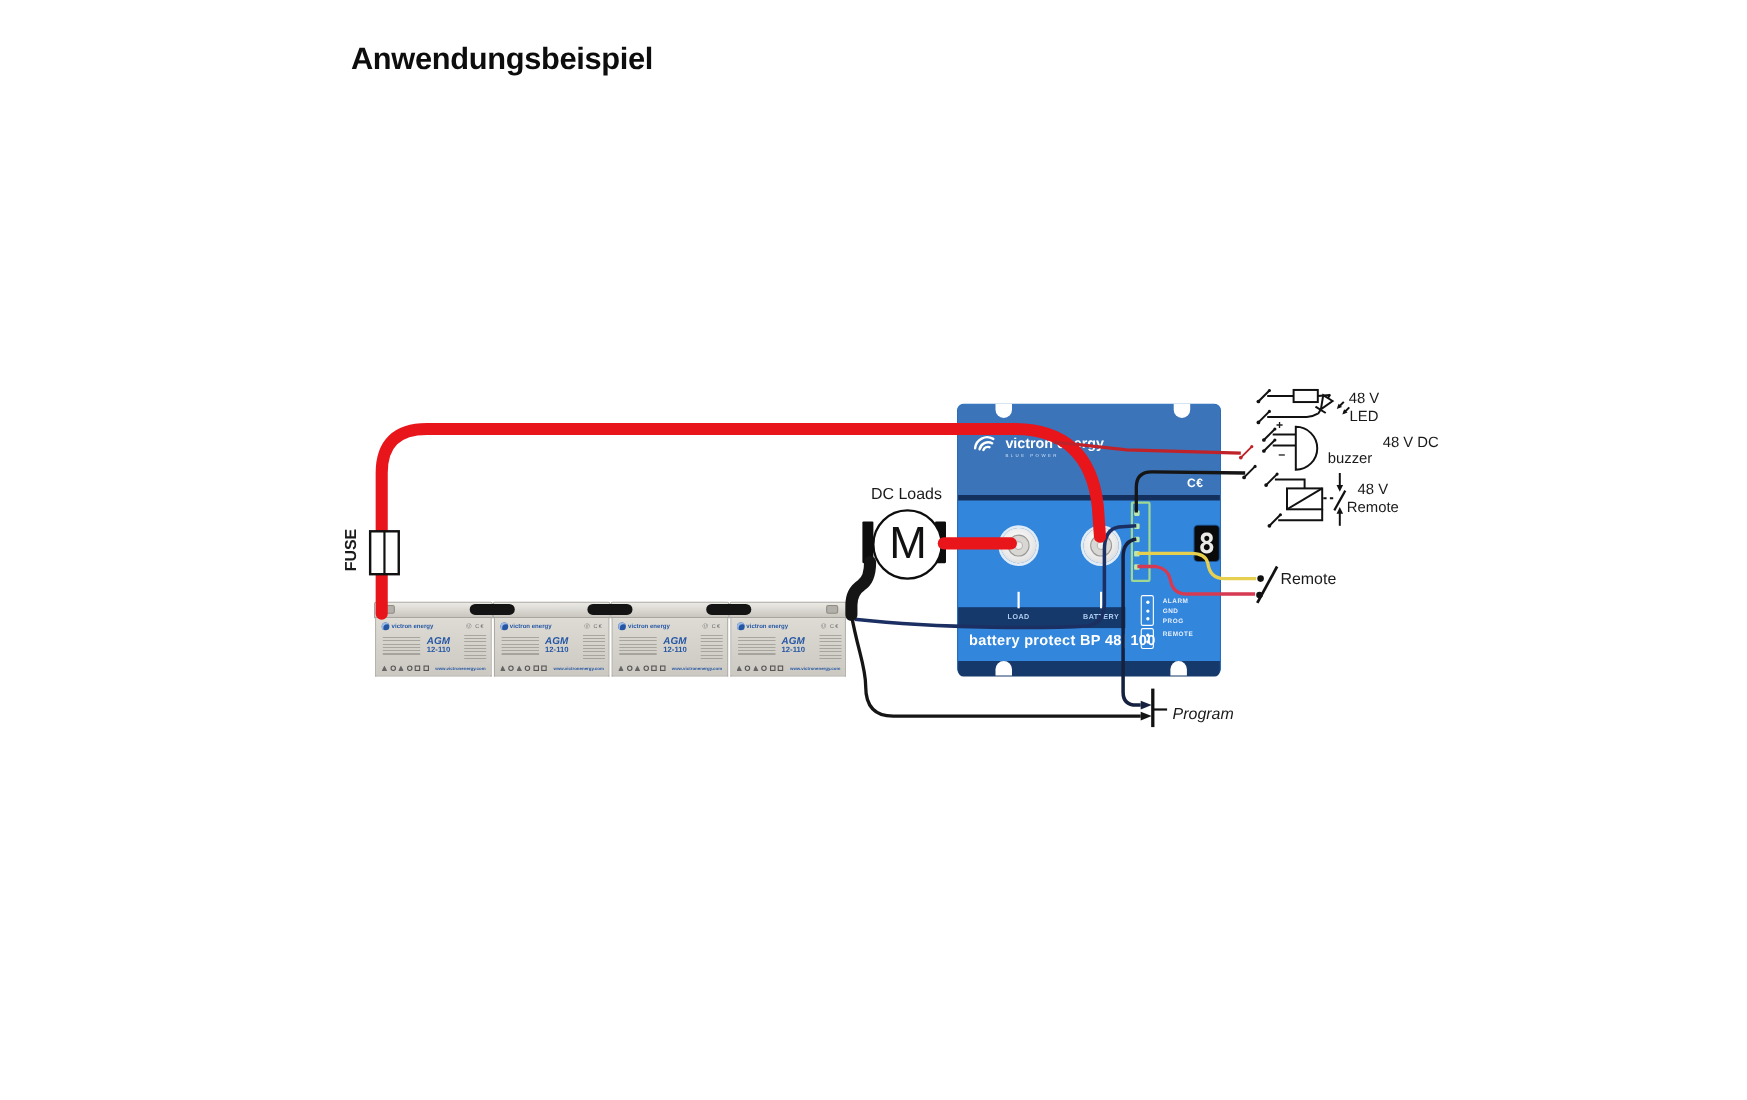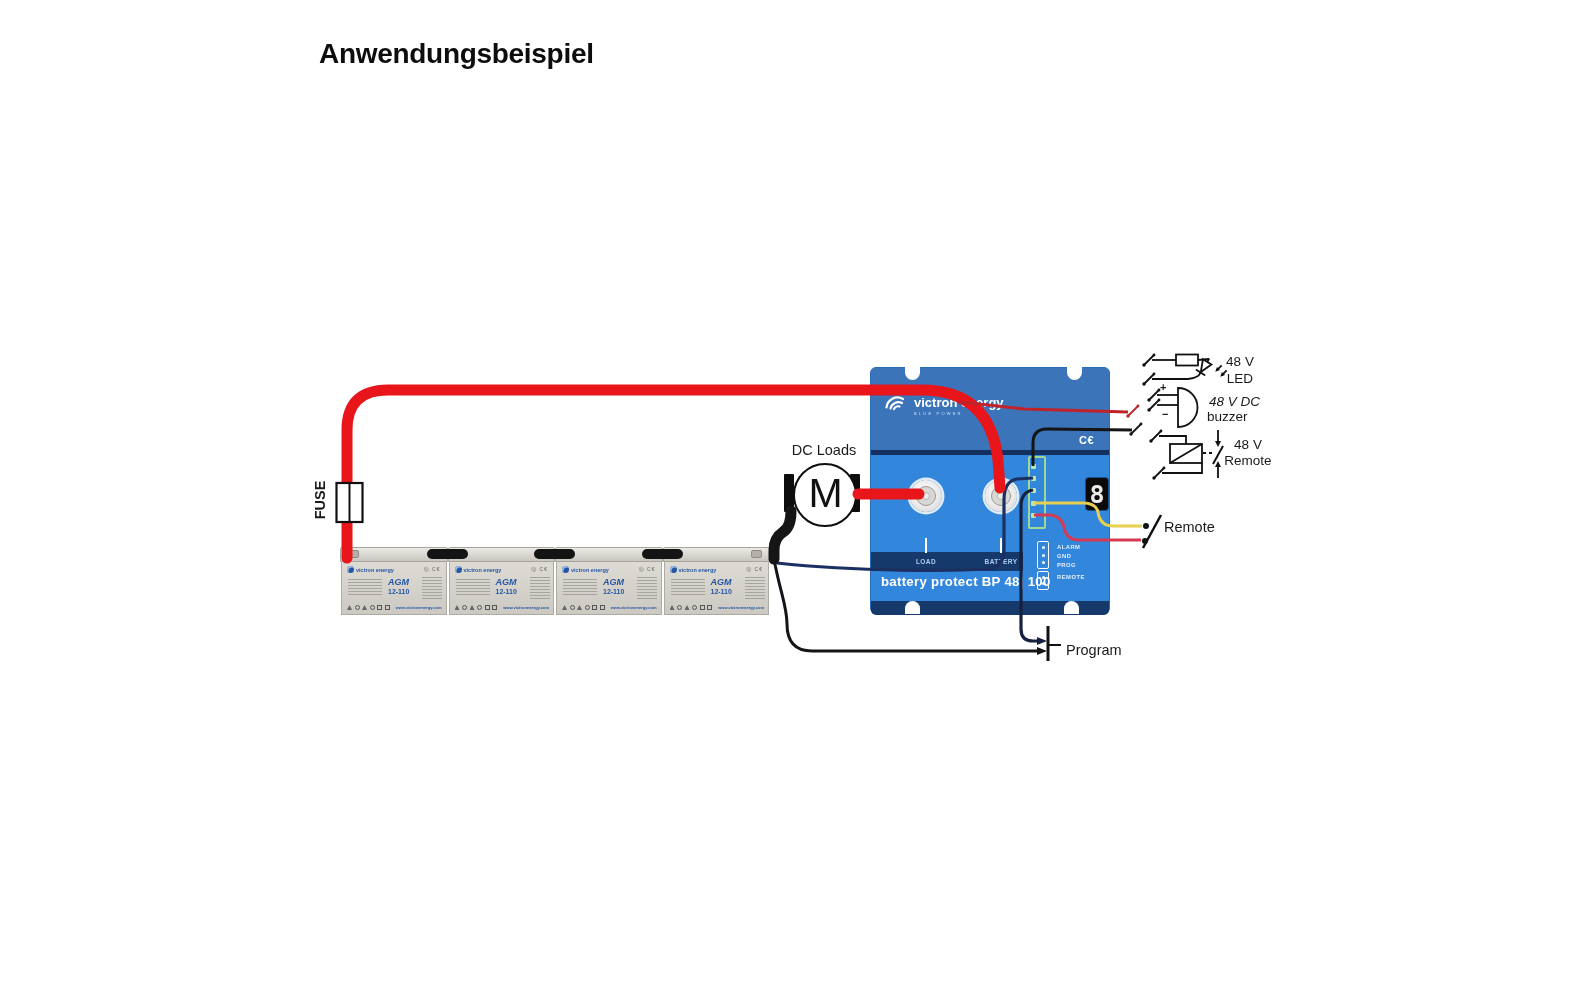--- a/index.html
+++ b/index.html
@@ -364,22 +364,22 @@
     <use href="#plug" transform="translate(1159,473)" stroke="#111" fill="#111"></use>
   </svg>
 
   <div class="lbl fuse-label">FUSE</div>
 
   <div class="lbl acc ctr" style="left:1216px;top:354px;width:48px;">48 V</div>
   <div class="lbl acc ctr" style="left:1216px;top:371px;width:48px;">LED</div>
 
   <div class="lbl plus" style="left:1160px;top:381px;">+</div>
   <div class="lbl plus" style="left:1162px;top:408px;">−</div>
-  <div class="lbl acc" style="left:1209px;top:394px;font-style:italic;">48 V DC</div>
+  <div class="lbl acc" style="left:1257px;top:394px;">48 V DC</div>
   <div class="lbl acc" style="left:1207px;top:409px;">buzzer</div>
 
   <div class="lbl acc ctr" style="left:1224px;top:437px;width:48px;">48 V</div>
   <div class="lbl acc ctr" style="left:1224px;top:453px;width:48px;">Remote</div>
 
   <div class="lbl" style="left:1164px;top:519px;font-size:14.5px;">Remote</div>
-  <div class="lbl" style="left:1066px;top:642px;font-size:14.5px;">Program</div>
+  <div class="lbl" style="left:1066px;top:642px;font-size:14.5px;font-style:italic;">Program</div>
 
 </div>
 
 </body></html>

